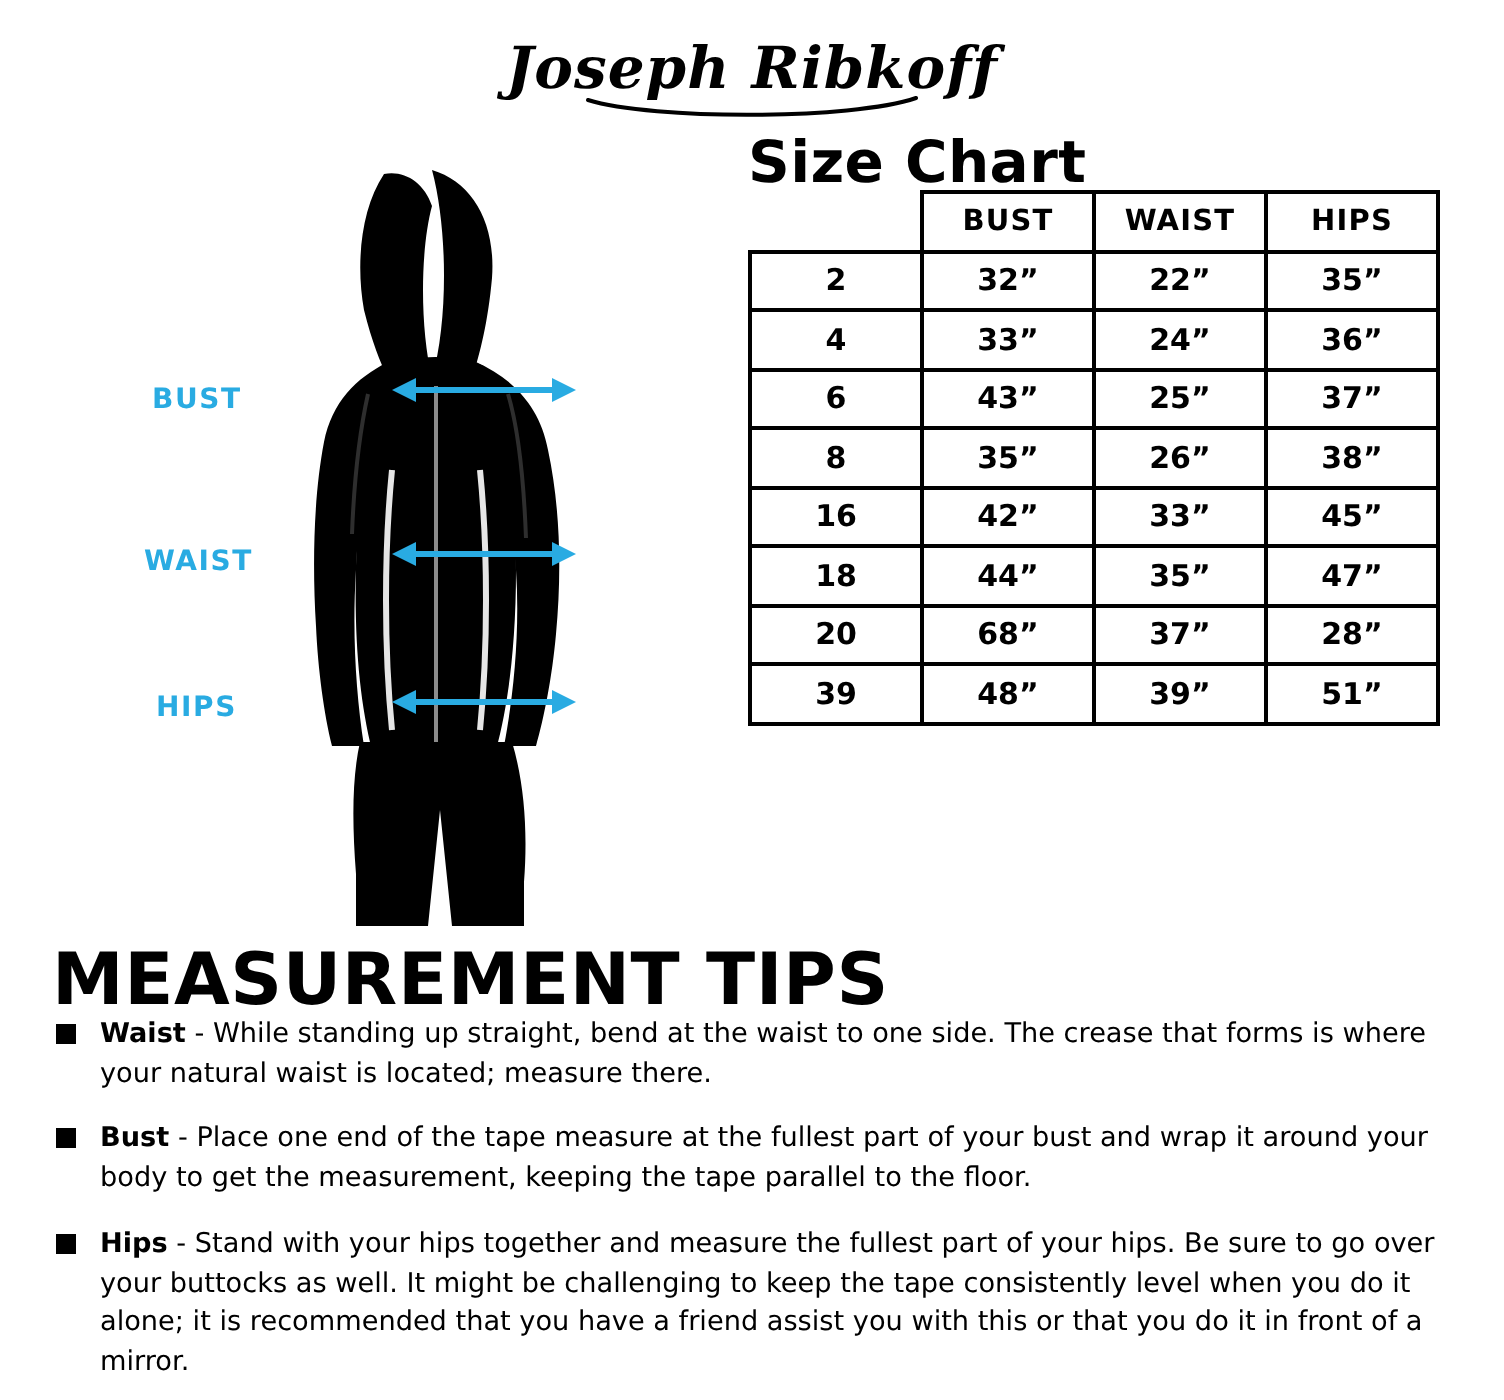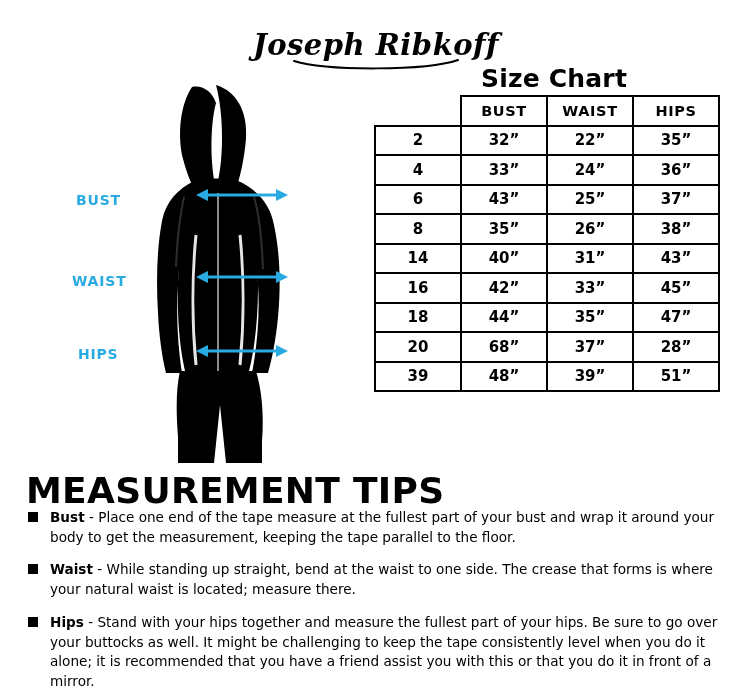--- a/index.html
+++ b/index.html
@@ -15,21 +15,21 @@
   }
   .page {
     position: relative;
     width: 752px;
     height: 700px;
   }
 
   
   .brand {
     position: absolute;
-    top: 28px;
+    top: 17px;
     left: 0;
     width: 752px;
     text-align: center;
     font-family: "DejaVu Serif", serif;
     font-style: italic;
     font-weight: bold;
     font-size: 29px;
     letter-spacing: 0.5px;
     color: #000;
   }
@@ -39,24 +39,24 @@
     height: 14px;
     margin: -4px auto 0 auto;
   }
 
   
   .chart-title {
     position: absolute;
     top: 64px;
     left: 374px;
     width: 360px;
-    text-align: center;
-    font-family: "DejaVu Sans", sans-serif;
-    font-weight: bold;
-    font-size: 25px;
+    text-align: left;
+    font-family: "DejaVu Sans", sans-serif;
+    font-weight: bold;
+    font-size: 29px;
     letter-spacing: 0.2px;
   }
 
   
   .size-table {
     position: absolute;
     top: 95px;
     left: 374px;
     width: 344px;
     border-collapse: collapse;
@@ -188,26 +188,20 @@
         <td>6</td>
         <td>43”</td>
         <td>25”</td>
         <td>37”</td>
       </tr>
       <tr>
         <td>8</td>
         <td>35”</td>
         <td>26”</td>
         <td>38”</td>
-      </tr>
-      <tr>
-        <td>14</td>
-        <td>40”</td>
-        <td>31”</td>
-        <td>43”</td>
       </tr>
       <tr>
         <td>16</td>
         <td>42”</td>
         <td>33”</td>
         <td>45”</td>
       </tr>
       <tr>
         <td>18</td>
         <td>44”</td>
@@ -287,25 +281,25 @@
   <svg class="arrow-svg ar-hips" width="92" height="18" viewBox="0 0 92 18">
     <line x1="10" y1="9" x2="82" y2="9" stroke="#29ABE2" stroke-width="3"></line>
     <polygon points="0,9 12,3 12,15" fill="#29ABE2"></polygon>
     <polygon points="92,9 80,3 80,15" fill="#29ABE2"></polygon>
   </svg>
 
   <div class="tips-title">MEASUREMENT TIPS</div>
   <div class="tips">
     <div class="tip">
       <span class="bullet"></span>
-      <b>Bust</b><span> - Place one end of the tape measure at the fullest part of your bust and wrap it around your body to get the measurement, keeping the tape parallel to the floor.</span>
+      <b>Waist</b><span> - While standing up straight, bend at the waist to one side. The crease that forms is where your natural waist is located; measure there.</span>
     </div>
     <div class="tip">
       <span class="bullet"></span>
-      <b>Waist</b><span> - While standing up straight, bend at the waist to one side. The crease that forms is where your natural waist is located; measure there.</span>
+      <b>Bust</b><span> - Place one end of the tape measure at the fullest part of your bust and wrap it around your body to get the measurement, keeping the tape parallel to the floor.</span>
     </div>
     <div class="tip">
       <span class="bullet"></span>
       <b>Hips</b><span> - Stand with your hips together and measure the fullest part of your hips. Be sure to go over your buttocks as well. It might be challenging to keep the tape consistently level when you do it alone; it is recommended that you have a friend assist you with this or that you do it in front of a mirror.</span>
     </div>
   </div>
 
 </div>
 
 </body></html>

